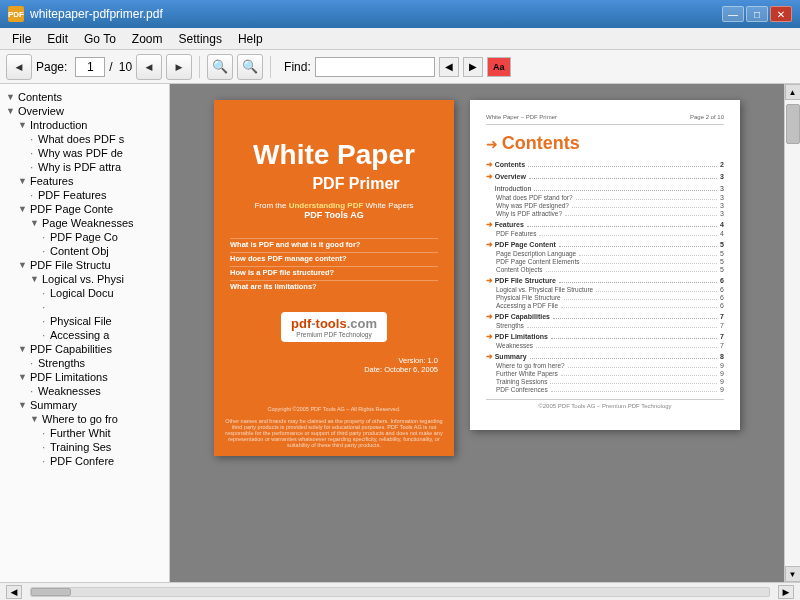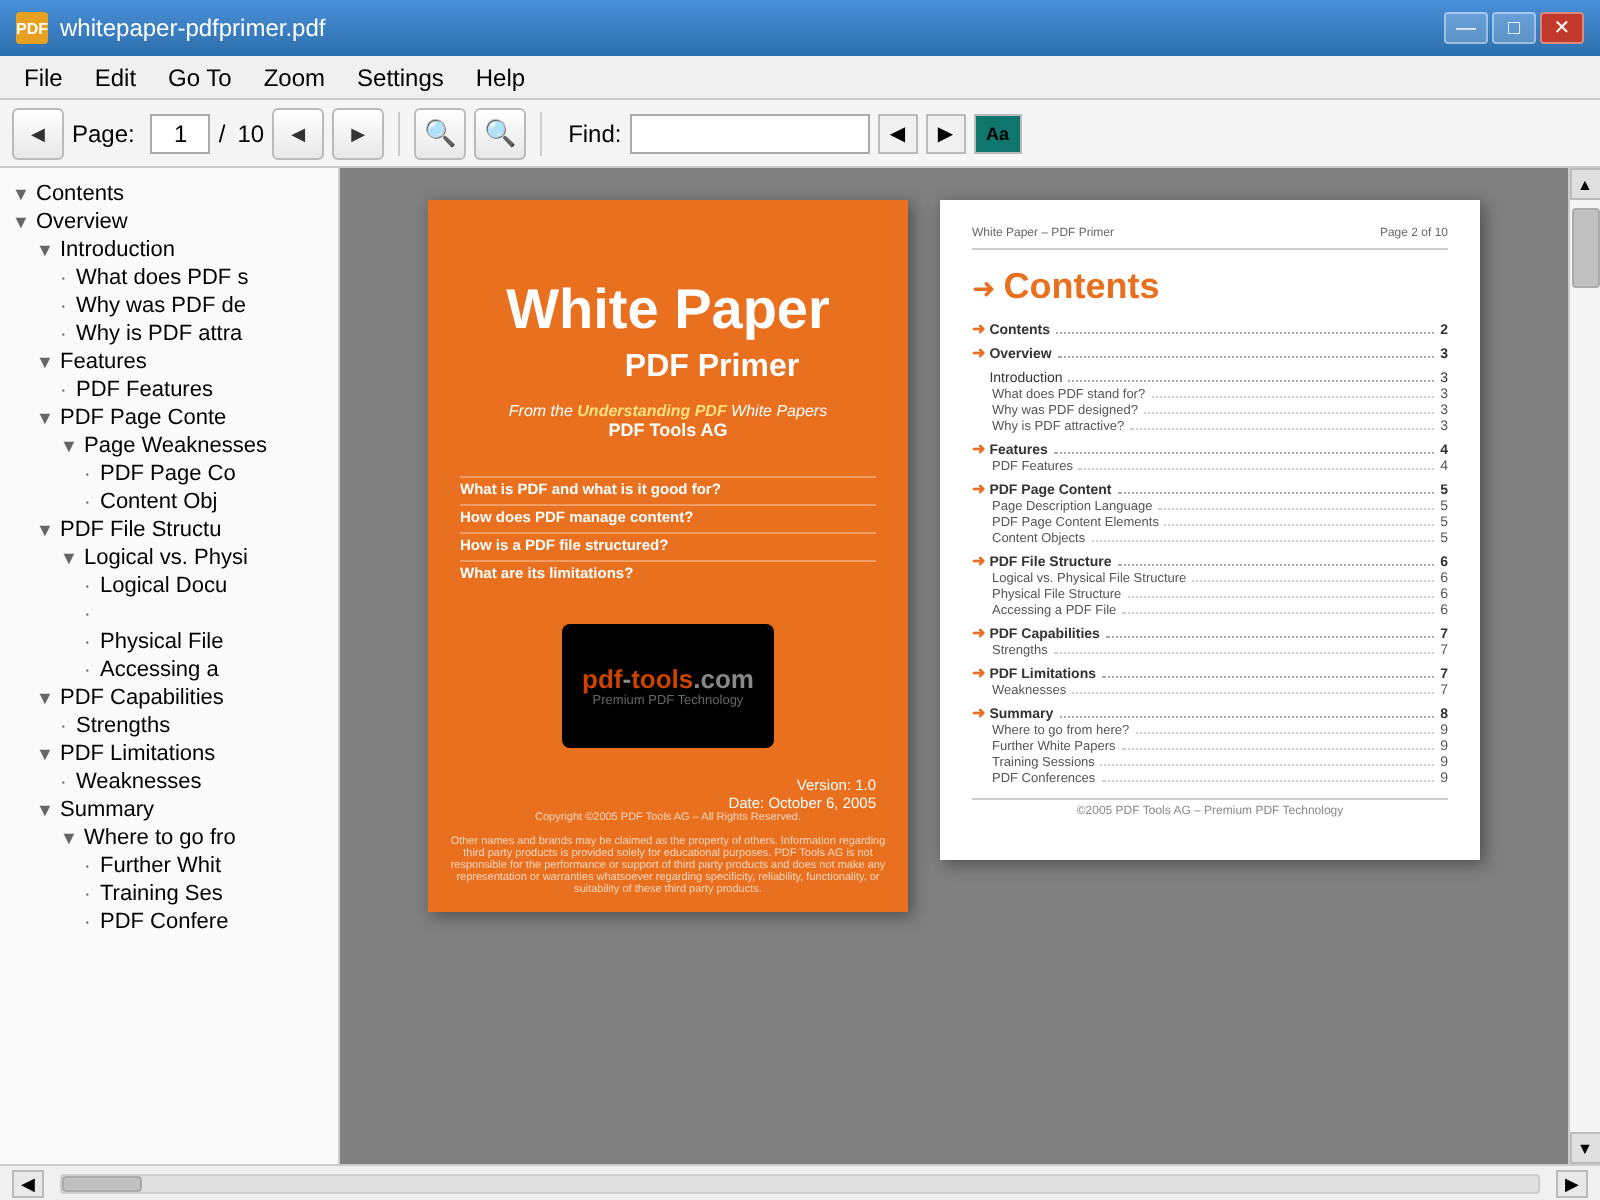--- a/index.html
+++ b/index.html
@@ -63,21 +63,21 @@
       padding: 0 2px;
     }
     .page-total { font-size: 12px; margin-left: 2px; }
     .find-label { font-size: 12px; margin-left: 6px; }
     .find-input {
       width: 120px; height: 20px;
       border: 1px solid #aaa;
       padding: 0 4px; font-size: 12px;
     }
     .find-nav-btn { width: 20px; height: 20px; border: 1px solid #bbb; background: #f0f0f0; cursor: pointer; display: flex; align-items: center; justify-content: center; font-size: 10px; }
-    .find-case-btn { width: 24px; height: 20px; border: 1px solid #bbb; background: #0f766e; cursor: pointer; display: flex; align-items: center; justify-content: center; font-size: 10px; }
+    .find-case-btn { width: 24px; height: 20px; border: 1px solid #bbb; background: #ef4444; cursor: pointer; display: flex; align-items: center; justify-content: center; font-size: 10px; }
 
     
     .main-container {
       display: flex;
       height: calc(600px - 28px - 22px - 34px - 18px);
       overflow: hidden;
     }
 
     
     .sidebar {
@@ -156,21 +156,20 @@
       color: white;
       text-align: center;
       margin-top: 4px;
       margin-left: 44px;
     }
     .page-left-from {
       font-size: 8px;
       color: white;
       text-align: right;
       margin-top: 8px;
-      font-style: italic;
     }
     .page-left-from span { font-weight: bold; color: #ffe080; }
     .page-left-company {
       font-size: 9px;
       font-weight: bold;
       color: white;
       text-align: center;
     }
     .page-left-questions {
       margin-top: 18px;
@@ -179,23 +178,23 @@
     .page-left-questions p {
       font-size: 7.5px;
       color: white;
       font-weight: bold;
       margin-bottom: 2px;
       padding: 1px 0;
       border-top: 1px solid rgba(255,255,255,0.3);
     }
     .page-left-logo {
       margin-top: 18px;
-      background: #000000;
+      background: #ffffff;
       border-radius: 4px;
-      padding: 20px 10px;
+      padding: 4px 10px;
       text-align: center;
     }
     .page-left-version {
       margin-top: 14px;
       text-align: right;
       width: 100%;
     }
     .page-left-version p { font-size: 7.5px; color: white; }
     .page-left-copyright {
       position: absolute;

